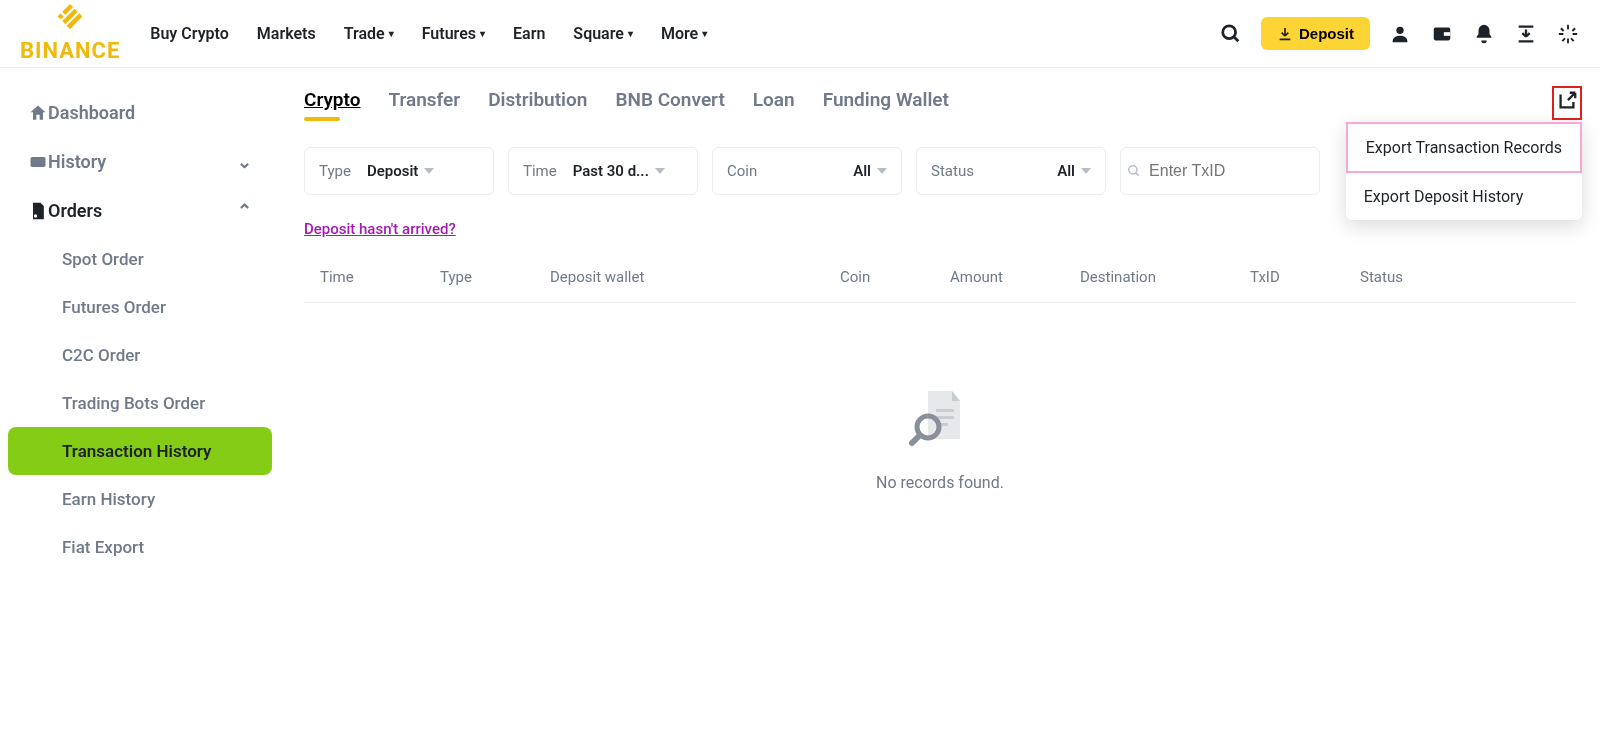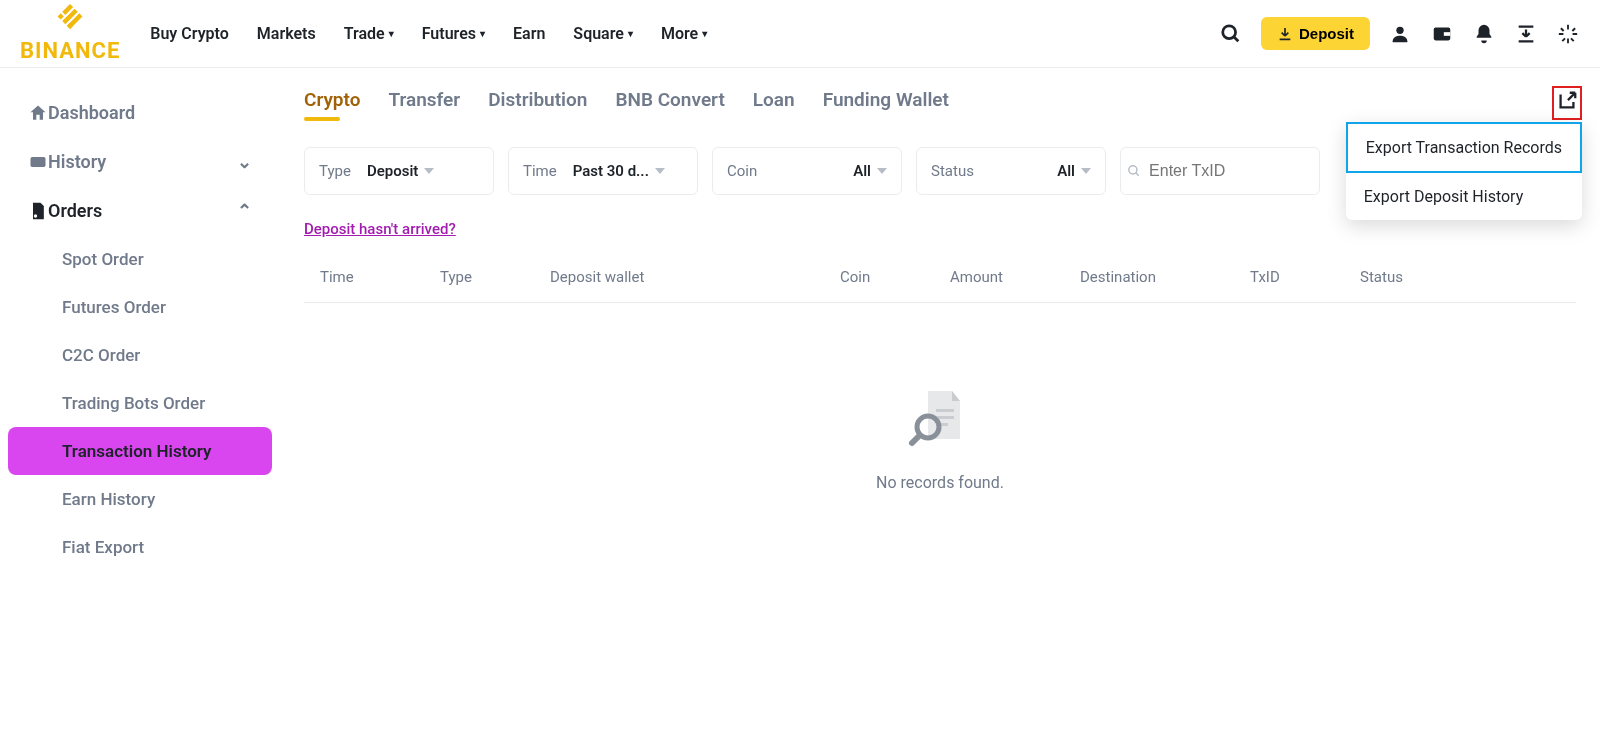--- a/index.html
+++ b/index.html
@@ -11,43 +11,43 @@
 .nav-item { font-size: 16px; font-weight: 600; color: #1e2329; cursor: pointer; display: flex; align-items: center; gap: 4px; }
 .chev { font-size: 10px; color: #1e2329; }
 .header-right { margin-left: auto; display: flex; align-items: center; gap: 18px; }
 .deposit-btn { background: #fcd535; border: none; border-radius: 6px; padding: 8px 16px; font-size: 15px; font-weight: 600; display: flex; align-items: center; gap: 6px; cursor: pointer; }
 .icon-btn { width: 24px; height: 24px; display: flex; align-items: center; justify-content: center; cursor: pointer; }
 .layout { display: flex; }
 .sidebar { width: 280px; padding: 20px 0; }
 .side-item { display: flex; align-items: center; gap: 0; padding: 14px 28px; font-size: 18px; font-weight: 600; color: #707a8a; cursor: pointer; }
 .side-item.active { color: #1e2329; }
 .side-sub { padding: 14px 28px 14px 62px; font-size: 17px; font-weight: 500; color: #707a8a; cursor: pointer; }
-.side-sub.selected { background: #d946ef; border-radius: 8px; margin: 0 8px; padding-left: 54px; color: #1e2329; font-weight: 600; }
+.side-sub.selected { background: #84cc16; border-radius: 8px; margin: 0 8px; padding-left: 54px; color: #1e2329; font-weight: 600; }
 .side-chev { margin-left: auto; color: #707a8a; }
 .main { flex: 1; padding: 20px 24px; position: relative; }
 .tabs { display: flex; gap: 28px; align-items: center; margin-bottom: 28px; }
 .tab { font-size: 19px; font-weight: 600; color: #707a8a; cursor: pointer; padding-bottom: 8px; position: relative; }
-.tab.active { color: #a16207; }
+.tab.active { color: #000000; text-decoration: underline; }
 .tab.active::after { content: ""; position: absolute; left: 0; bottom: -2px; width: 36px; height: 4px; background: #f0b90b; border-radius: 2px; }
 .export-icon-box { position: absolute; right: 18px; top: 18px; border: 2px solid #e02020; padding: 2px; cursor: pointer; }
 .filters { display: flex; gap: 14px; margin-bottom: 24px; }
 .filter { border: 1px solid #eaecef; border-radius: 6px; padding: 10px 14px; display: flex; align-items: center; gap: 16px; height: 48px; cursor: pointer; }
 .filter-label { color: #707a8a; font-size: 15px; }
 .filter-value { color: #1e2329; font-size: 15px; font-weight: 600; display: flex; align-items: center; gap: 6px; }
 .tri-down { width: 0; height: 0; border-left: 5px solid transparent; border-right: 5px solid transparent; border-top: 6px solid #b7bdc6; }
 .search-box { border: 1px solid #eaecef; border-radius: 6px; padding: 10px 6px; display: flex; align-items: center; gap: 8px; height: 48px; flex: 1; max-width: 200px; }
 .search-box input { border: none; outline: none; font-size: 16px; color: #707a8a; width: 100%; }
 .help-link { color: #a21caf; font-size: 15px; font-weight: 500; text-decoration: underline; cursor: pointer; }
 .table-head { display: flex; padding: 30px 16px 16px; border-bottom: 1px solid #eaecef; }
 .th { font-size: 15px; color: #707a8a; }
 .empty { display: flex; flex-direction: column; align-items: center; padding: 80px 0; gap: 18px; }
 .empty-text { color: #707a8a; font-size: 16px; }
 .export-menu { position: absolute; right: 18px; top: 54px; background: #fff; border-radius: 6px; box-shadow: 0 6px 20px rgba(0,0,0,0.15); overflow: visible; }
 .export-item { padding: 14px 18px; font-size: 16px; color: #1e2329; cursor: pointer; white-space: nowrap; }
-.export-item.hl { border: 2px solid #0ea5e9; }
+.export-item.hl { border: 2px solid #f9a8d4; }
 </style>
 </head>
 <body>
 
 <div class="header">
   <div class="logo">
     <svg width="28" height="28" viewBox="0 0 126 126">
         <g fill="#f0b90b">
           <path d="M63 0l14 14-35 35-14-14z"></path>
           <path d="M84 21l14 14-56 56-14-14z"></path>

